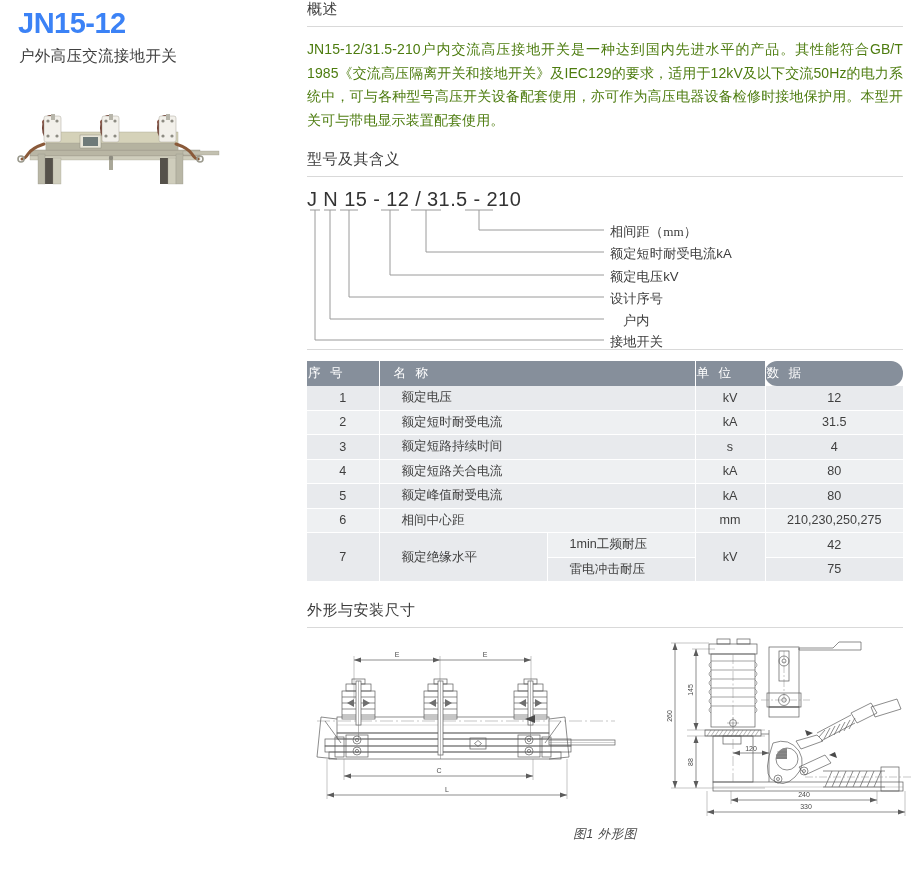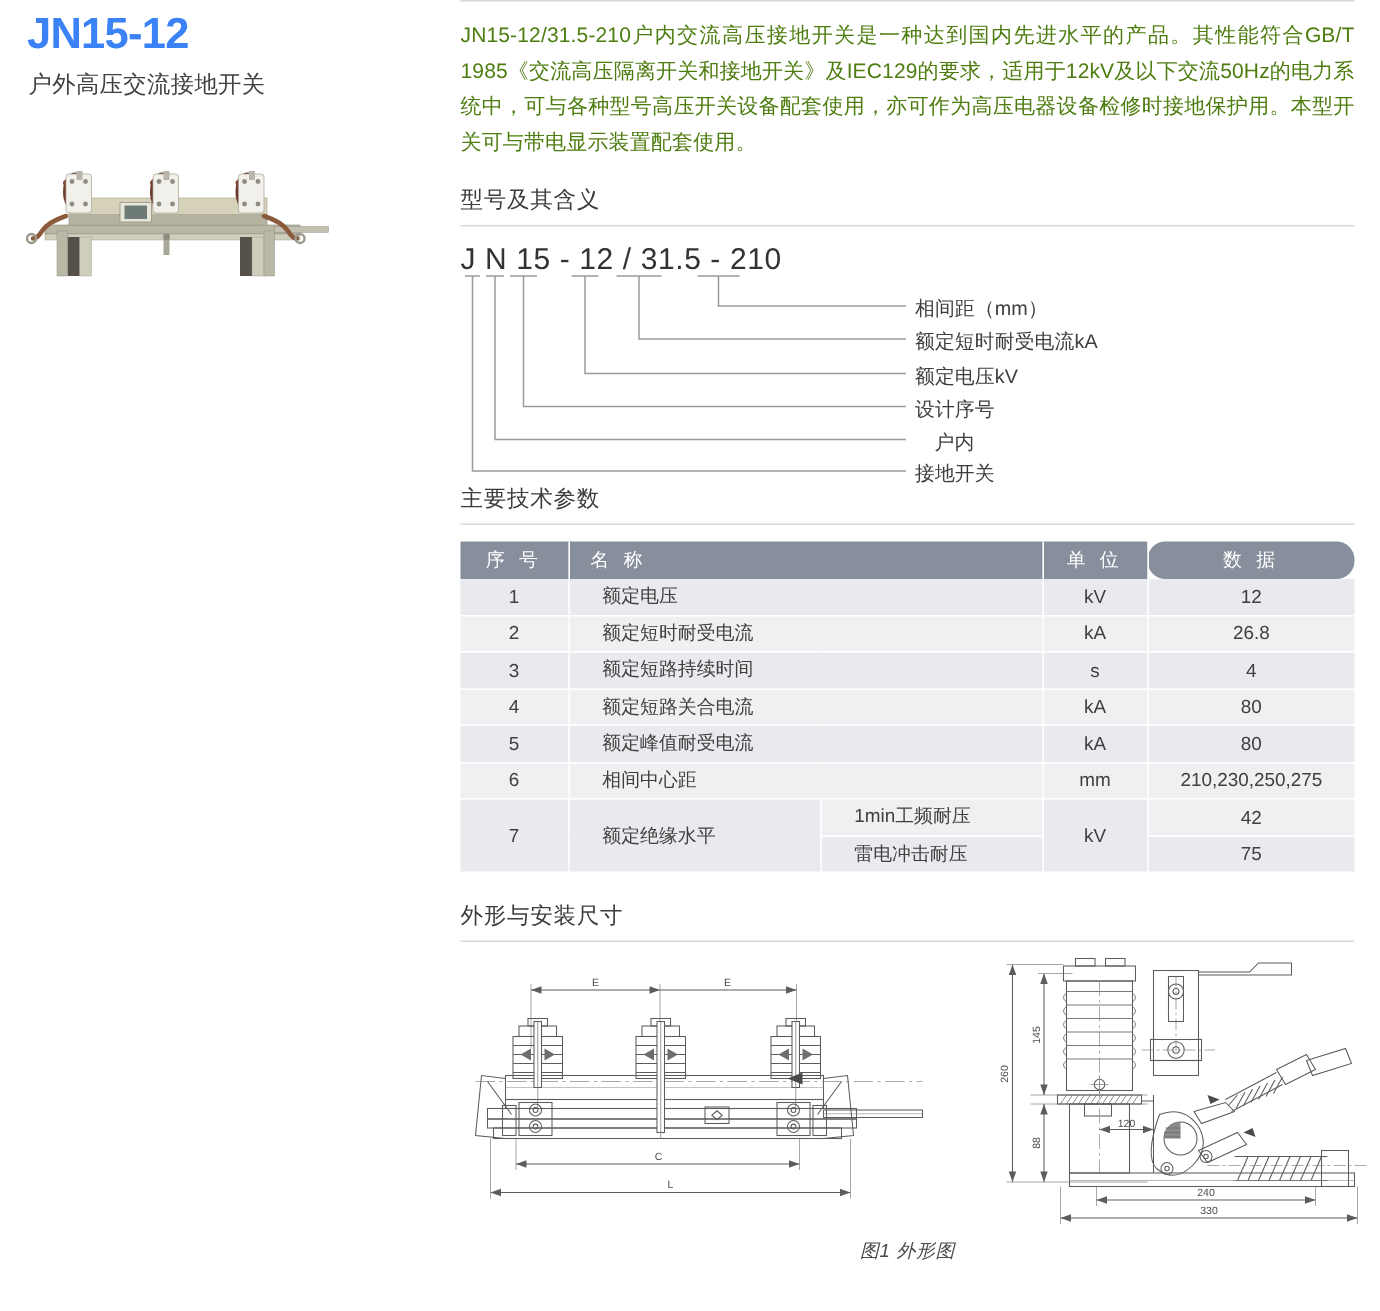--- a/index.html
+++ b/index.html
@@ -108,21 +108,21 @@
     width: 596px;
     table-layout: fixed;
     font-size: 12.6px;
   }
   table.spec th {
     background: #868f9b;
     color: #ffffff;
     font-weight: normal;
     height: 23px;
     letter-spacing: 3px;
-    text-align: center;
+    text-align: left;
     border-right: 1px solid #ffffff;
     font-size: 12.6px;
   }
   table.spec th.last { border-right: none; border-radius: 12px; }
   table.spec th.name-h {
     text-align: left;
     padding-left: 14px;
     letter-spacing: 3px;
   }
   table.spec td {
@@ -231,20 +231,21 @@
       <rect x="101" y="68" width="4" height="14" fill="#a9a798"></rect>
       <circle cx="103" cy="70" r="2.2" fill="#8e8c80"></circle>
     </svg>
   </div>
 
 </div>
 
 <div class="right-col">
 
   <div class="section">
+    <div class="section-title">概述</div>
     <div class="section-rule"></div>
     <div class="body-text">JN15-12/31.5-210户内交流高压接地开关是一种达到国内先进水平的产品。其性能符合GB/T 1985《交流高压隔离开关和接地开关》及IEC129的要求，适用于12kV及以下交流50Hz的电力系统中，可与各种型号高压开关设备配套使用，亦可作为高压电器设备检修时接地保护用。本型开关可与带电显示装置配套使用。</div>
   </div>
 
   <div class="section" style="margin-top:18px;">
     <div class="section-title">型号及其含义</div>
     <div class="section-rule"></div>
 
     <div class="model-box">
 
@@ -269,31 +270,30 @@
 
           <path d="M172 28 L172 42 L297 42"></path>
           <path d="M119 28 L119 64 L297 64"></path>
           <path d="M83  28 L83  87 L297 87"></path>
           <path d="M42  28 L42  109 L297 109"></path>
           <path d="M23  28 L23  131 L297 131"></path>
           <path d="M8   28 L8   152 L297 152"></path>
         </g>
       </svg>
 
-      <div class="mlabel" style="left:303px; top:35px;">相间距（mm）</div>
+      <div class="mlabel" style="left:303px; top:35px;font-family:Liberation Serif, serif;">相间距（mm）</div>
       <div class="mlabel" style="left:303px; top:57px;">额定短时耐受电流kA</div>
       <div class="mlabel" style="left:303px; top:80px;">额定电压kV</div>
       <div class="mlabel" style="left:303px; top:102px;">设计序号</div>
       <div class="mlabel" style="left:316px; top:124px;">户内</div>
       <div class="mlabel" style="left:303px; top:145px;">接地开关</div>
     </div>
   </div>
 
   <div class="section" style="margin-top:-4px;">
-    <div class="section-title">主要技术参数</div>
     <div class="section-rule"></div>
 
     <table class="spec">
       <colgroup>
         <col style="width:72px">
         <col style="width:168px">
         <col style="width:148px">
         <col style="width:70px">
         <col style="width:138px">
       </colgroup>
@@ -309,21 +309,21 @@
         <tr class="odd">
           <td>1</td>
           <td class="name" colspan="2">额定电压</td>
           <td>kV</td>
           <td class="last">12</td>
         </tr>
         <tr class="even">
           <td>2</td>
           <td class="name" colspan="2">额定短时耐受电流</td>
           <td>kA</td>
-          <td class="last">26.8</td>
+          <td class="last">31.5</td>
         </tr>
         <tr class="odd">
           <td>3</td>
           <td class="name" colspan="2">额定短路持续时间</td>
           <td>s</td>
           <td class="last">4</td>
         </tr>
         <tr class="even">
           <td>4</td>
           <td class="name" colspan="2">额定短路关合电流</td>

